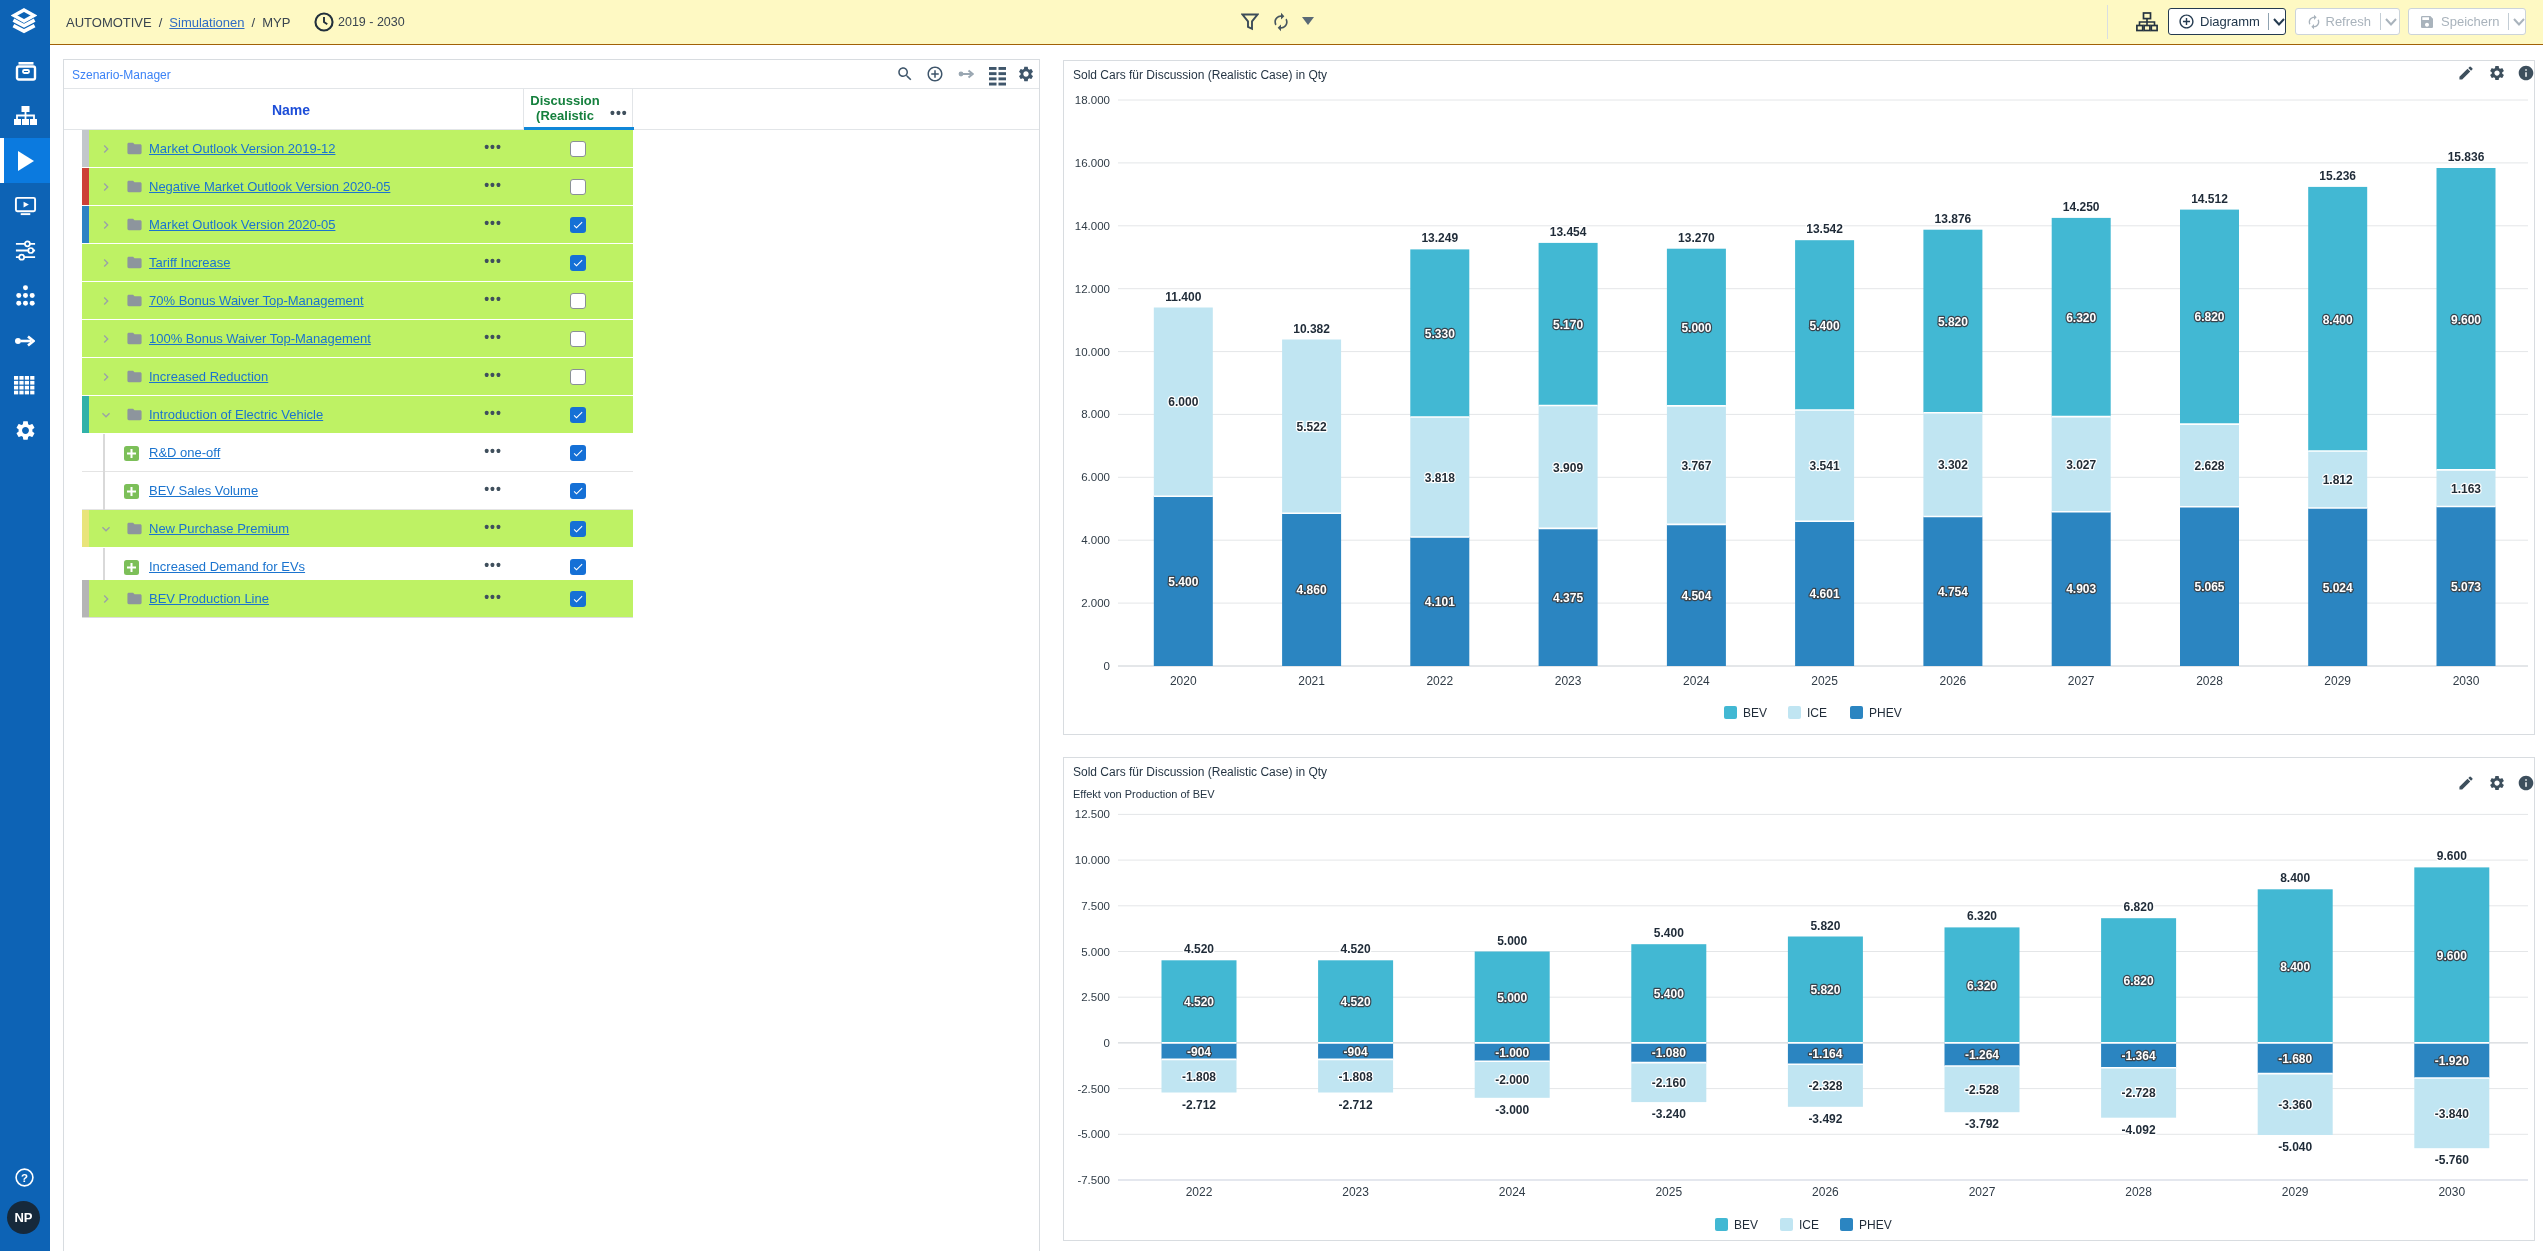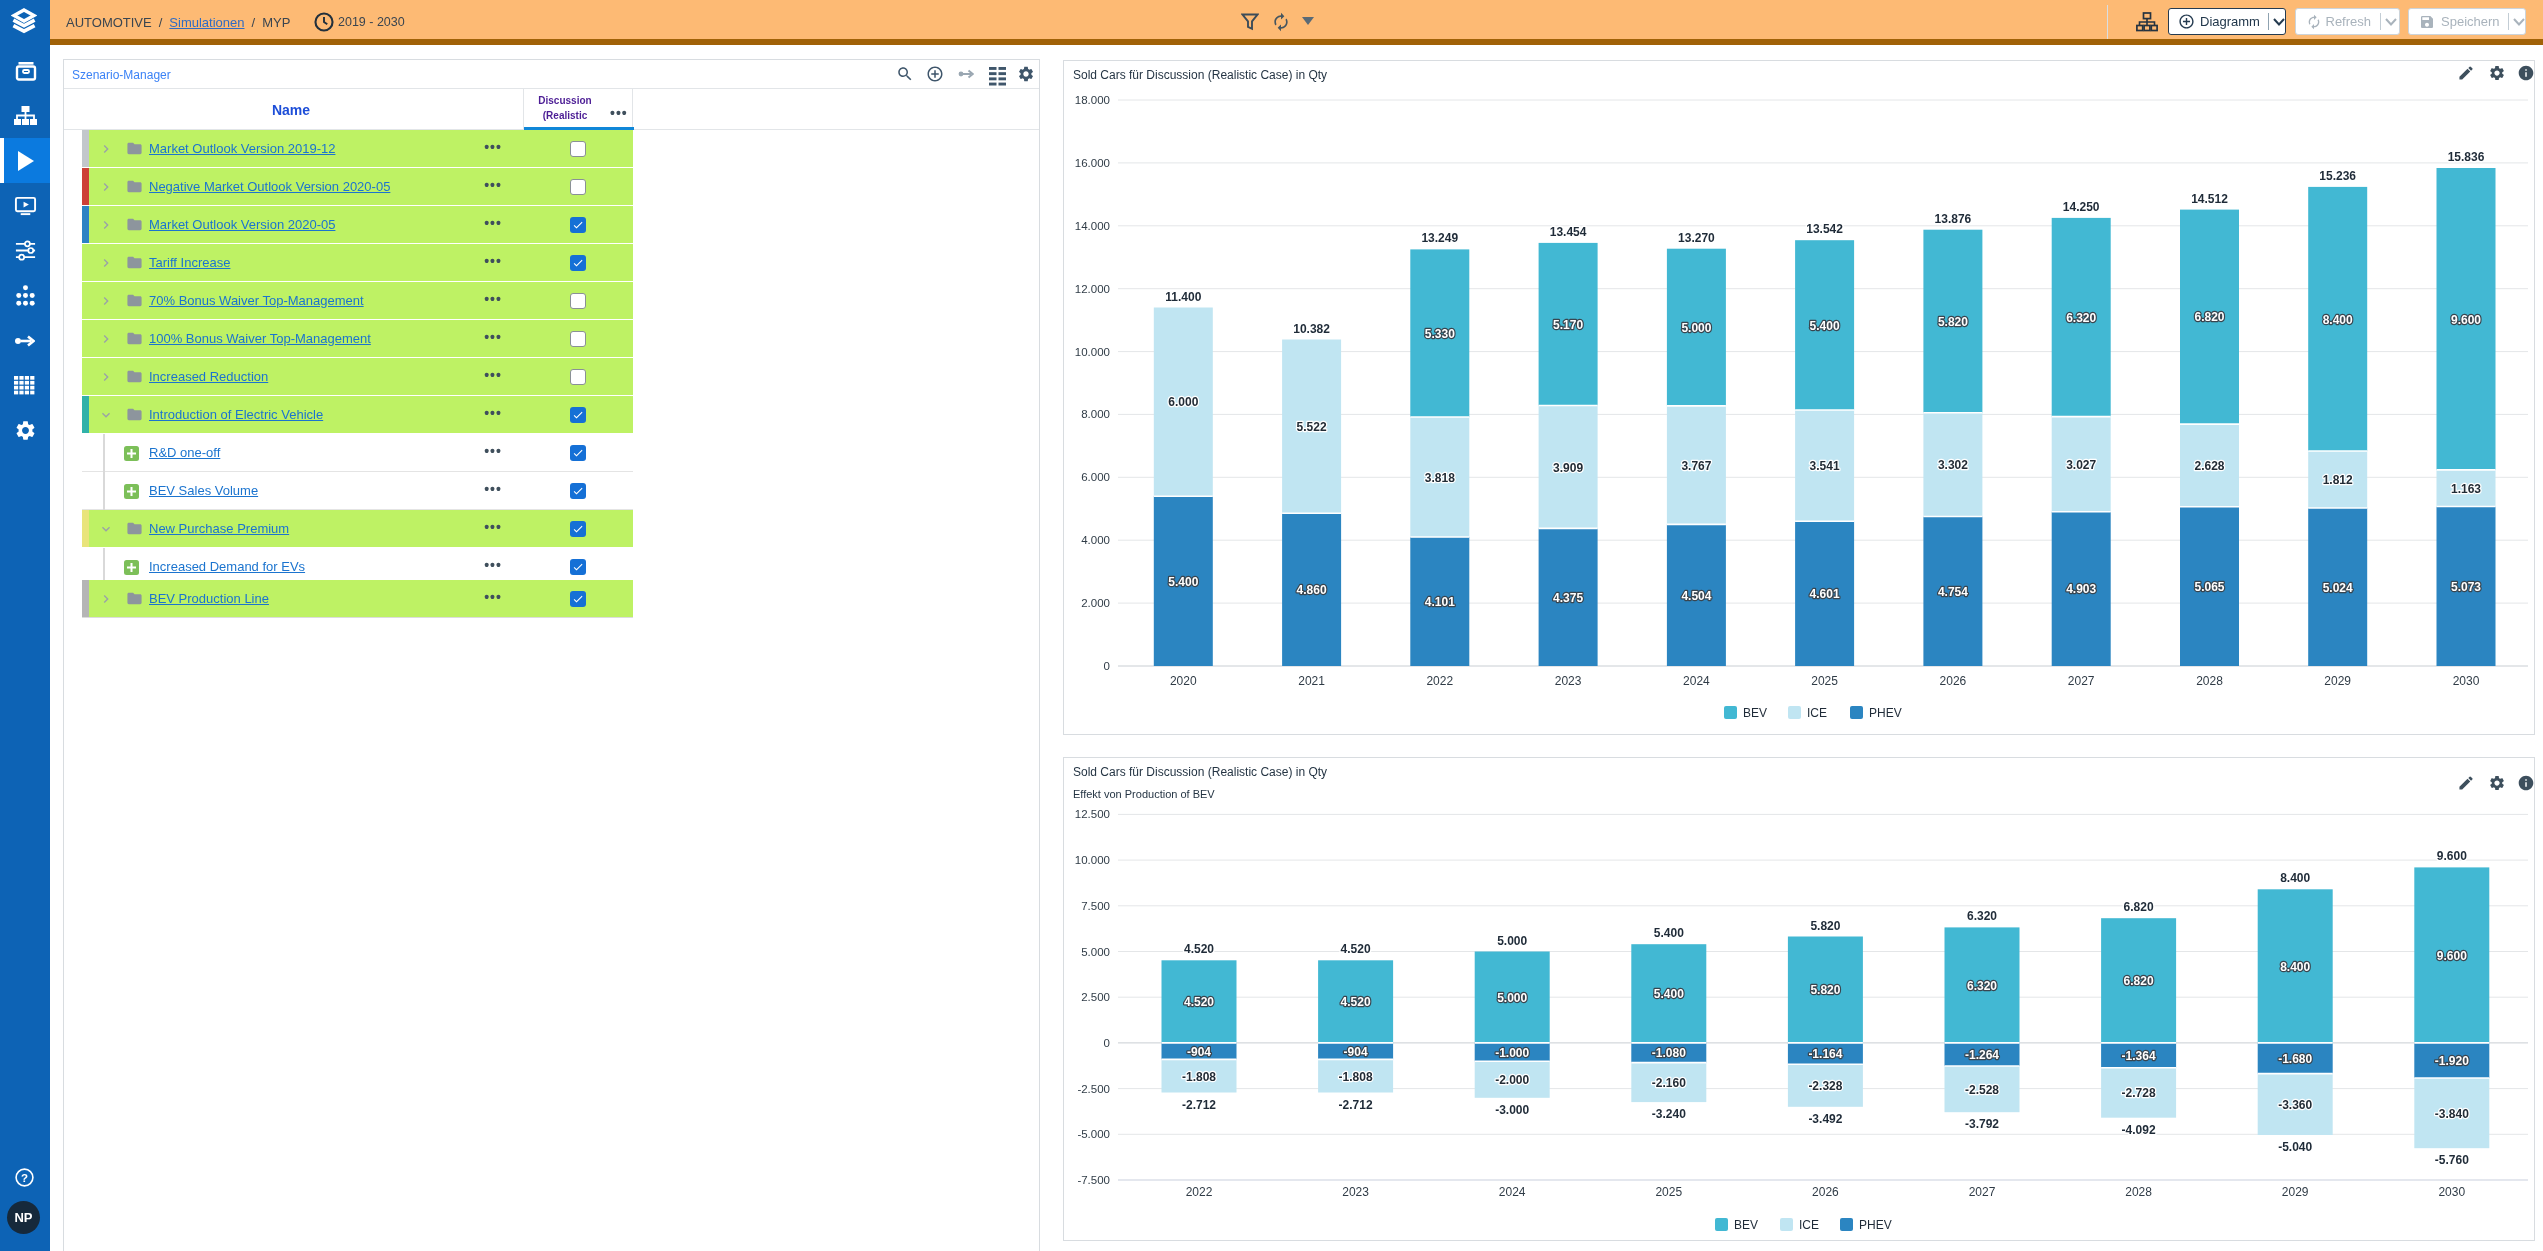--- a/index.html
+++ b/index.html
@@ -1,32 +1,32 @@
 <!DOCTYPE html>
 <html><head><meta charset="utf-8"><title>MYP</title><style>
 *{margin:0;padding:0;box-sizing:border-box}
 html,body{width:2543px;height:1251px;overflow:hidden}
 body{font-family:"Liberation Sans",sans-serif;background:#fff;position:relative}
 .abs{position:absolute}
 #sb{position:absolute;left:0;top:0;width:50px;height:1251px;background:#0d63b5}
 #sb .act{position:absolute;left:0;top:138px;width:50px;height:45px;background:#0b7adf}
 #sb .act::before{content:"";position:absolute;left:0;top:0;width:4px;height:45px;background:#fff}
-#topbar{position:absolute;left:50px;top:0;width:2493px;height:45px;background:#fdba74;border-bottom:6px solid #a16207}
+#topbar{position:absolute;left:50px;top:0;width:2493px;height:45px;background:#fef9c3;border-bottom:1px solid #a16207}
 .crumb{position:absolute;left:16px;top:0;height:44px;display:flex;align-items:center;font-size:13px;color:#3a4550}
 .crumb a{color:#2f6cc4;text-decoration:underline}
 .btn{position:absolute;top:8px;height:27px;border-radius:3px;display:flex;align-items:center;background:#fff}
 .btn .sep{width:1px;height:17px;background:#c3cdd5;margin:0 0}
 .btn span{font-size:13px}
 #panelS{position:absolute;left:63px;top:59px;width:977px;height:1200px;background:#fff;border:1px solid #d8dce0}
 #panelS .hd{position:absolute;left:0;top:0;width:975px;height:29px;border-bottom:1px solid #e2e5e8}
 #panelS .hd .t{position:absolute;left:8px;top:8px;font-size:12px;color:#3b82f6}
 .thead{position:absolute;left:0;top:29px;width:975px;height:41px;border-bottom:1px solid #e2e5e8}
 .thead .nm{position:absolute;left:97px;top:13px;width:260px;text-align:center;font-weight:bold;font-size:14px;color:#1d4ed8}
 .thead .disc{position:absolute;left:459px;top:0;width:110px;height:41px;border-left:1px solid #e2e5e8;border-right:1px solid #e2e5e8}
-.thead .disc .tx{position:absolute;left:-7px;top:4px;width:96px;text-align:center;font-weight:bold;font-size:10px;line-height:15px;color:#4c1d95}
+.thead .disc .tx{position:absolute;left:-7px;top:4px;width:96px;text-align:center;font-weight:bold;font-size:13px;line-height:15px;color:#15803d}
 .thead .disc .ul{position:absolute;left:0;bottom:0;width:110px;height:3.5px;background:#1087d8}
 .row{position:absolute;left:18px;width:551px;height:38px}
 .row.par{height:36.5px;background:#bef264}
 .row.chi{background:#fff;border-bottom:1px solid #e4e4e4}
 .row.last{border-bottom:1px solid #dcdcdc;height:38px}
 .row .stripe{position:absolute;left:0;top:0;width:7px;height:100%}
 .row .vline{position:absolute;left:21px;top:0;width:2px;height:38px;background:#d9d9d9}
 .row .lbl{position:absolute;left:67px;top:11px;font-size:13px;color:#1b74cf;text-decoration:underline;white-space:nowrap}
 .row .dots{position:absolute;left:399px;top:9px;width:24px;text-align:center;color:#3f4f5c;font-size:14px;font-weight:bold;letter-spacing:1px}
 .cb{position:absolute;left:488px;top:11px;width:16px;height:16px;border-radius:3px}

